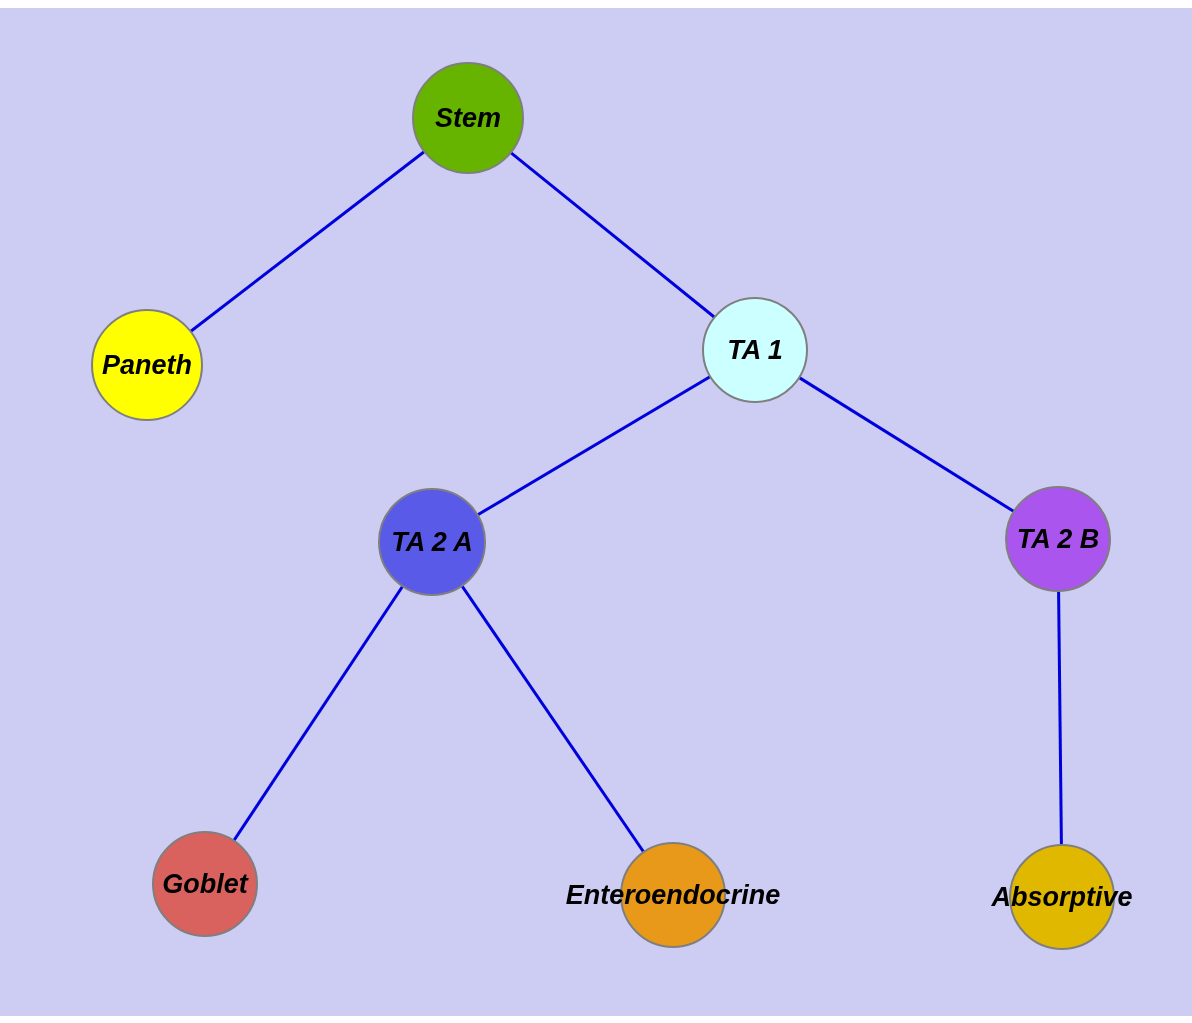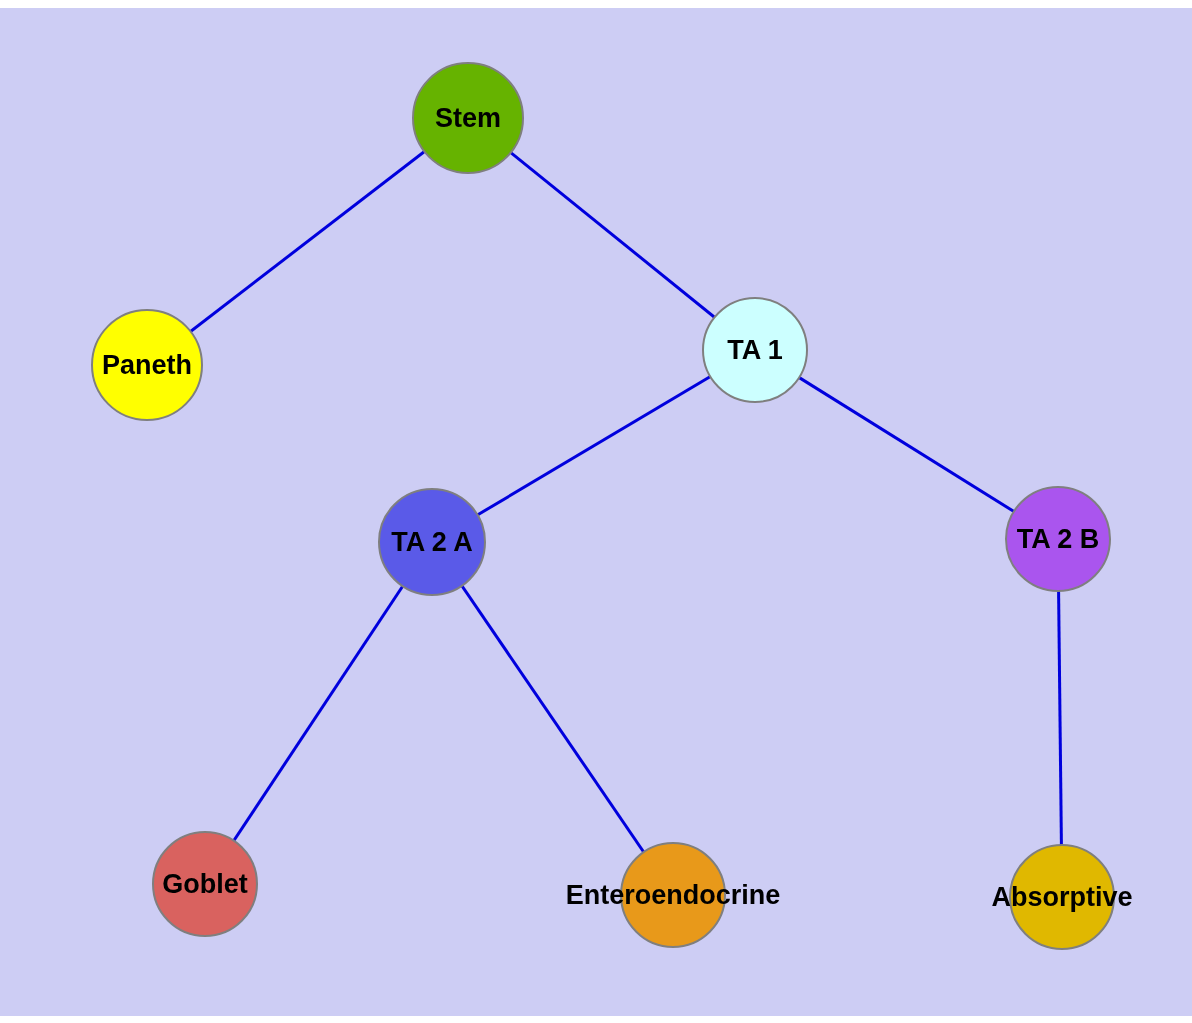--- a/index.html
+++ b/index.html
@@ -8,20 +8,21 @@
     background: #ffffff;
     width: 1192px;
     height: 1023px;
     overflow: hidden;
     font-family: "Liberation Sans", sans-serif;
   }
   .stage {
     position: relative;
     width: 1192px;
     height: 1023px;
+    font-style: italic;
   }
   svg {
     display: block;
   }
   .node-circle {
     cursor: pointer;
   }
   .node-label {
     font-family: "Liberation Sans", "DejaVu Sans", sans-serif;
     font-weight: bold;

